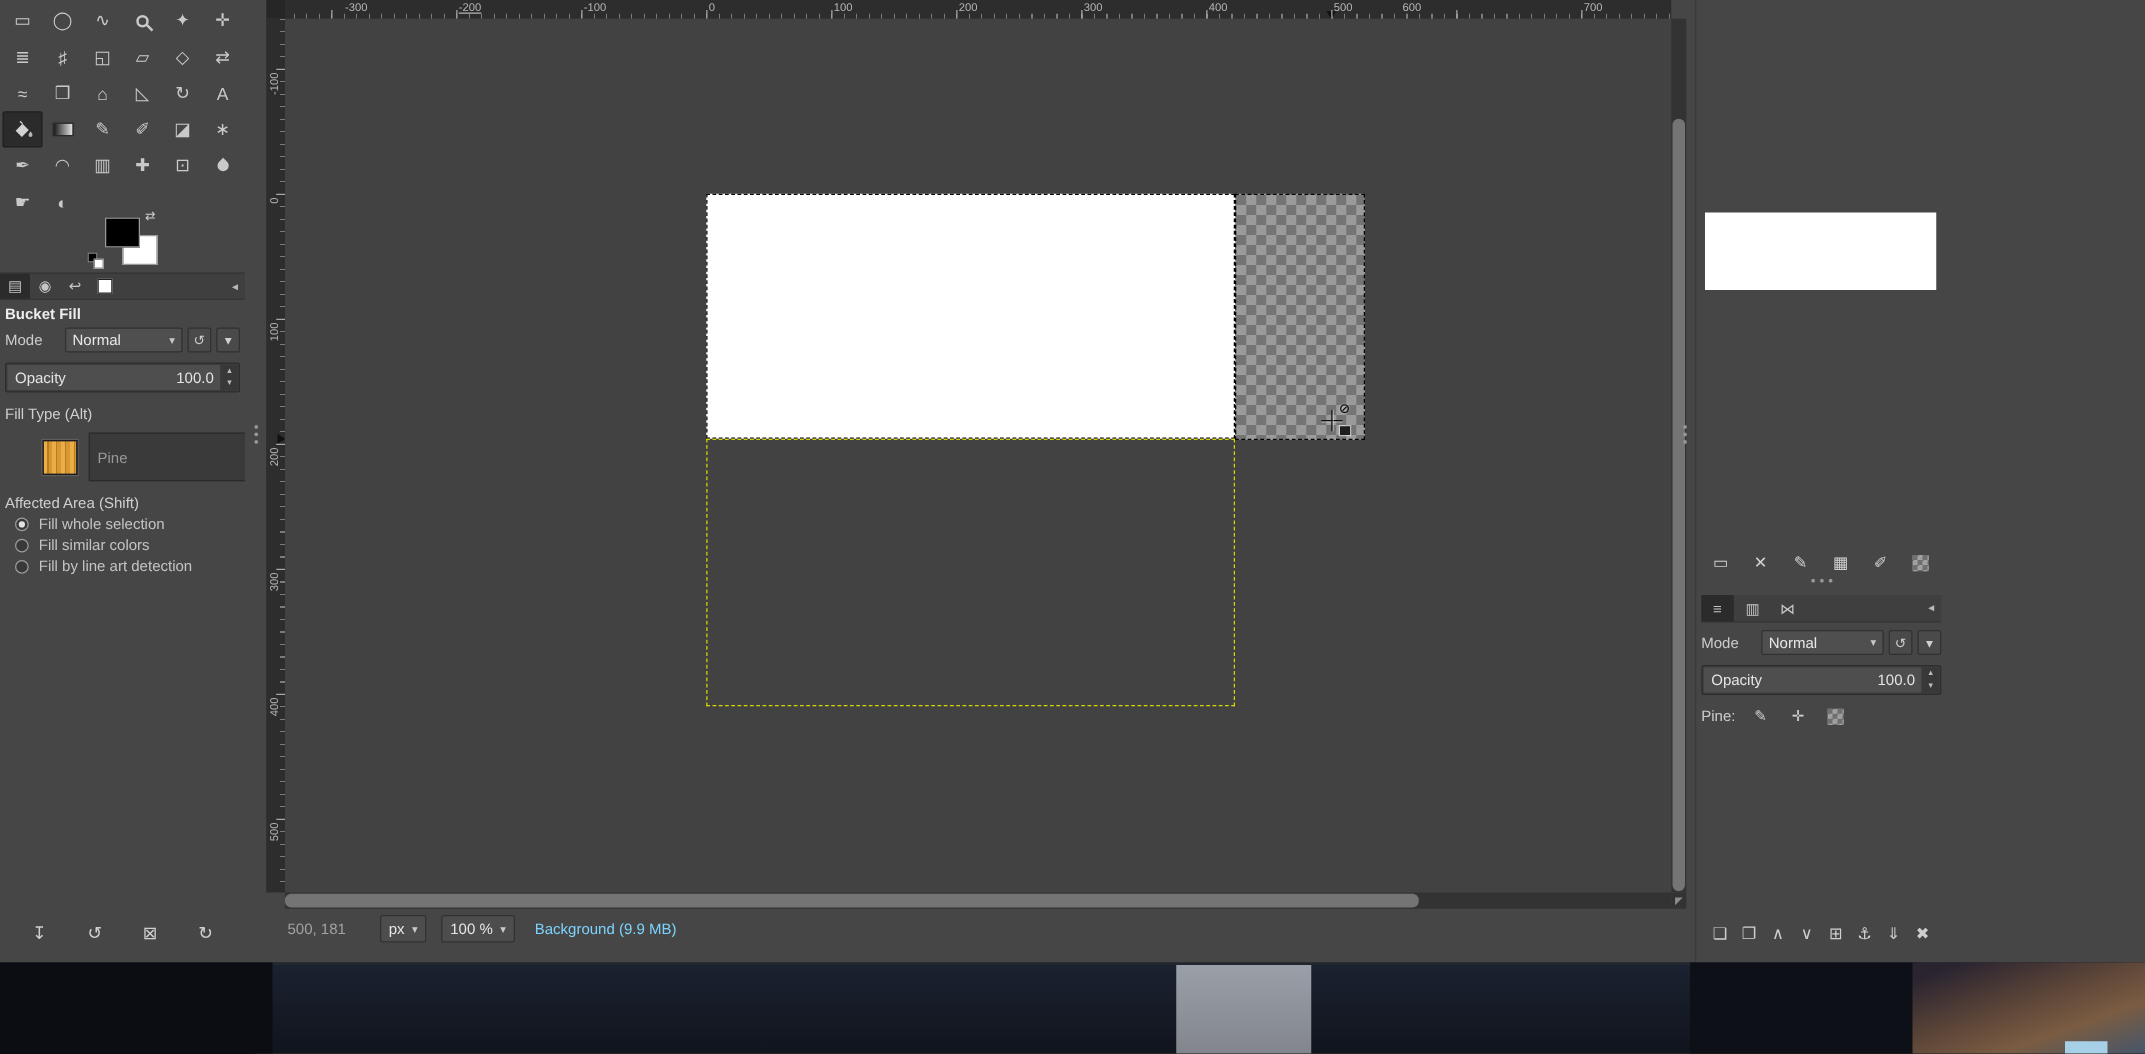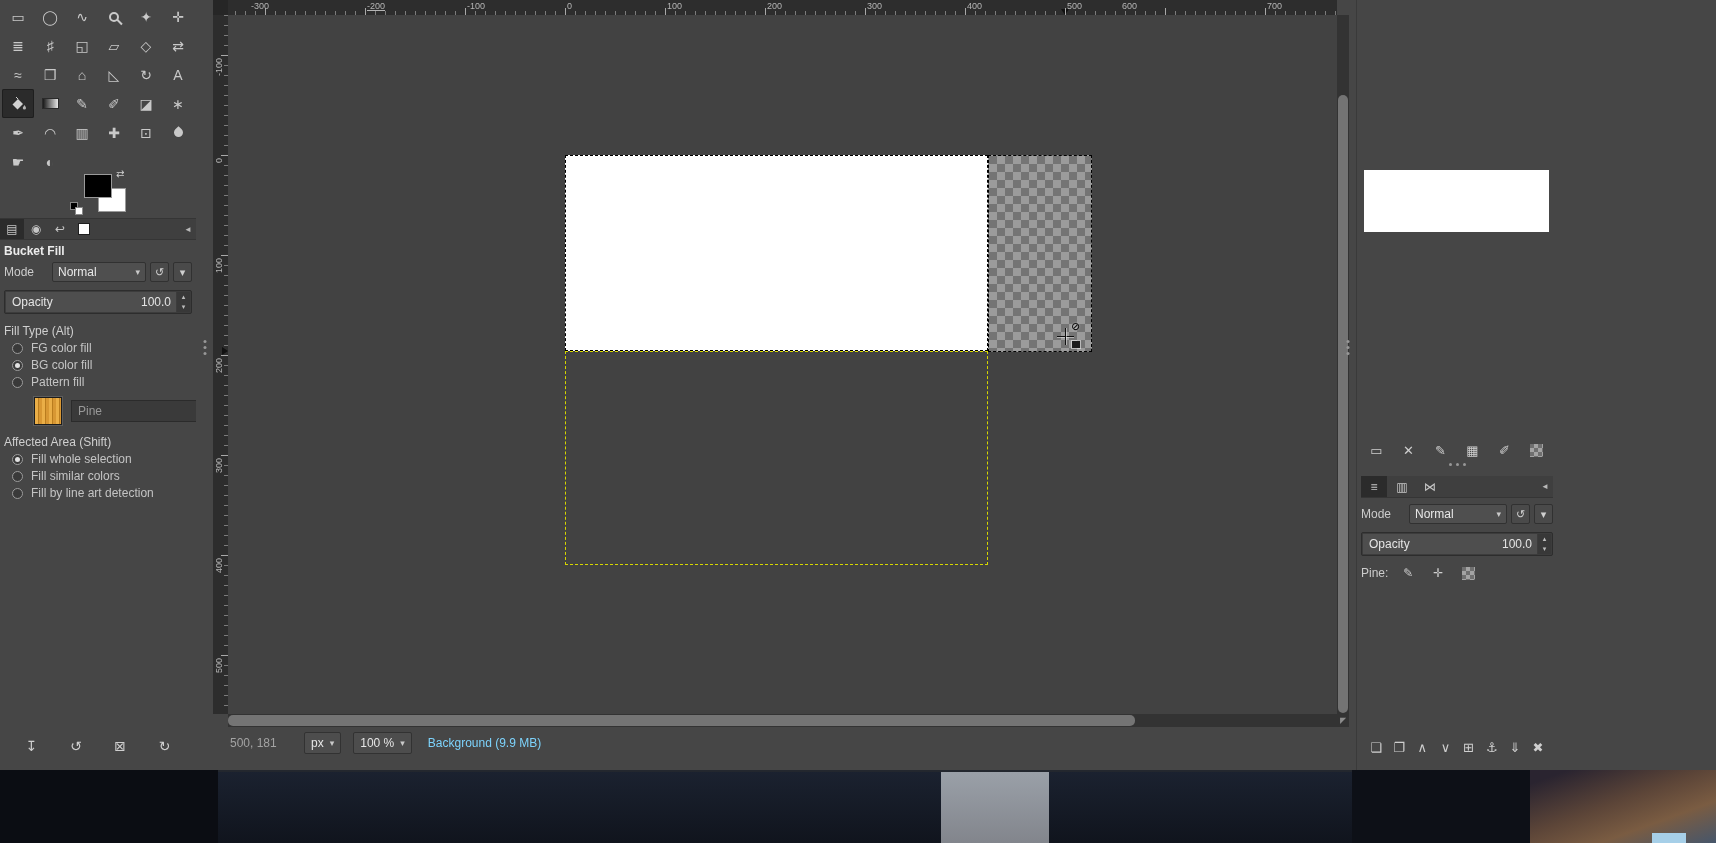--- a/index.html
+++ b/index.html
@@ -55,21 +55,21 @@
   .spin i { font-style:normal; font-size:7px; line-height:10px; color:#bdbdbd; }
 
   .section-label { margin:10px 4px 2px; color:#cfcfcf; }
   .radio-row { display:flex; align-items:center; gap:8px; margin:3px 0 3px 12px; color:#c4c4c4; }
   .radio { width:11px; height:11px; border:1px solid #9c9c9c; border-radius:50%; background:#393939; position:relative; flex:0 0 auto; }
   .radio.on::after { content:""; position:absolute; inset:2px; background:#e2e2e2; border-radius:50%; }
 
   .pattern-row { display:flex; align-items:center; gap:9px; margin:8px 6px 2px 34px; }
   .pattern-swatch { width:28px; height:28px; border:1px solid #1c1c1c; box-shadow:0 0 0 1px #5d5d5d;
     background:repeating-linear-gradient(90deg,#eaae47 0 3px,#b97c1e 3px 4px,#d89733 4px 7px); flex:0 0 auto; }
-  .pattern-entry { flex:1; height:22px; background:#3a3a3a; border:1px solid #2b2b2b; color:#989898; padding:0 6px; font-size:12px; font-family:inherit; outline:none; }
+  .pattern-entry { flex:1; height:39px; background:#3a3a3a; border:1px solid #2b2b2b; color:#989898; padding:0 6px; font-size:12px; font-family:inherit; outline:none; }
 
   .toolbox-footer { position:absolute; left:0; top:726px; width:196px; height:40px; display:flex; align-items:center; justify-content:space-evenly; }
   .foot-btn { width:26px; height:24px; display:flex; align-items:center; justify-content:center; color:#cfcfcf; font-size:14px; }
 
   .splitter-v { top:0; width:17px; height:770px; background:#464646; }
   .vdots { position:absolute; left:50%; transform:translateX(-50%); top:340px; display:flex; flex-direction:column; gap:3px; }
   .vdots i, .hdots i { width:3px; height:3px; border-radius:50%; background:#979797; display:block; }
   .hdots { display:flex; gap:4px; justify-content:center; }
 
   
@@ -238,34 +238,20 @@
       <div class="slider">
         <span class="lab">Opacity</span>
         <span class="val">100.0</span>
         <span class="spin">
             <i>▴</i>
             <i>▾</i>
           </span>
       </div>
 
       <div class="section-label">Fill Type  (Alt)</div>
-      <div id="fill-type-radios">
-          <div class="radio-row">
-            <span class="radio"></span>
-            <span class="radio-label">FG color fill</span>
-          </div>
-          <div class="radio-row">
-            <span class="radio on"></span>
-            <span class="radio-label">BG color fill</span>
-          </div>
-          <div class="radio-row">
-            <span class="radio"></span>
-            <span class="radio-label">Pattern fill</span>
-          </div>
-        </div>
 
       <div class="pattern-row">
         <span class="pattern-swatch"></span>
         <input class="pattern-entry" value="Pine" style="">
       </div>
 
       <div class="section-label">Affected Area  (Shift)</div>
       <div id="affected-radios">
           <div class="radio-row">
             <span class="radio on"></span>
@@ -296,21 +282,21 @@
         <i></i>
         <i></i>
       </span>
   </div>
 
   <div class="abs canvas-area">
     <div class="abs ruler-corner"></div>
     <div class="abs h-ruler" id="h-ruler">
       <span class="marker-h" id="h-marker" style="left: 833px;"></span>
     <span class="tick-h" style="left: 37px;"></span>
-        <span class="lab-h" style="left: 23px;">-300</span>
+        <span class="lab-h" style="left: 48px;">-300</span>
         <span class="tick-h" style="left: 137px;"></span>
         <span class="lab-h" style="left: 139px; text-decoration: underline;">-200</span>
         <span class="tick-h" style="left: 237px;"></span>
         <span class="lab-h" style="left: 239px;">-100</span>
         <span class="tick-h" style="left: 337px;"></span>
         <span class="lab-h" style="left: 339px;">0</span>
         <span class="tick-h" style="left: 437px;"></span>
         <span class="lab-h" style="left: 439px;">100</span>
         <span class="tick-h" style="left: 537px;"></span>
         <span class="lab-h" style="left: 539px;">200</span>

